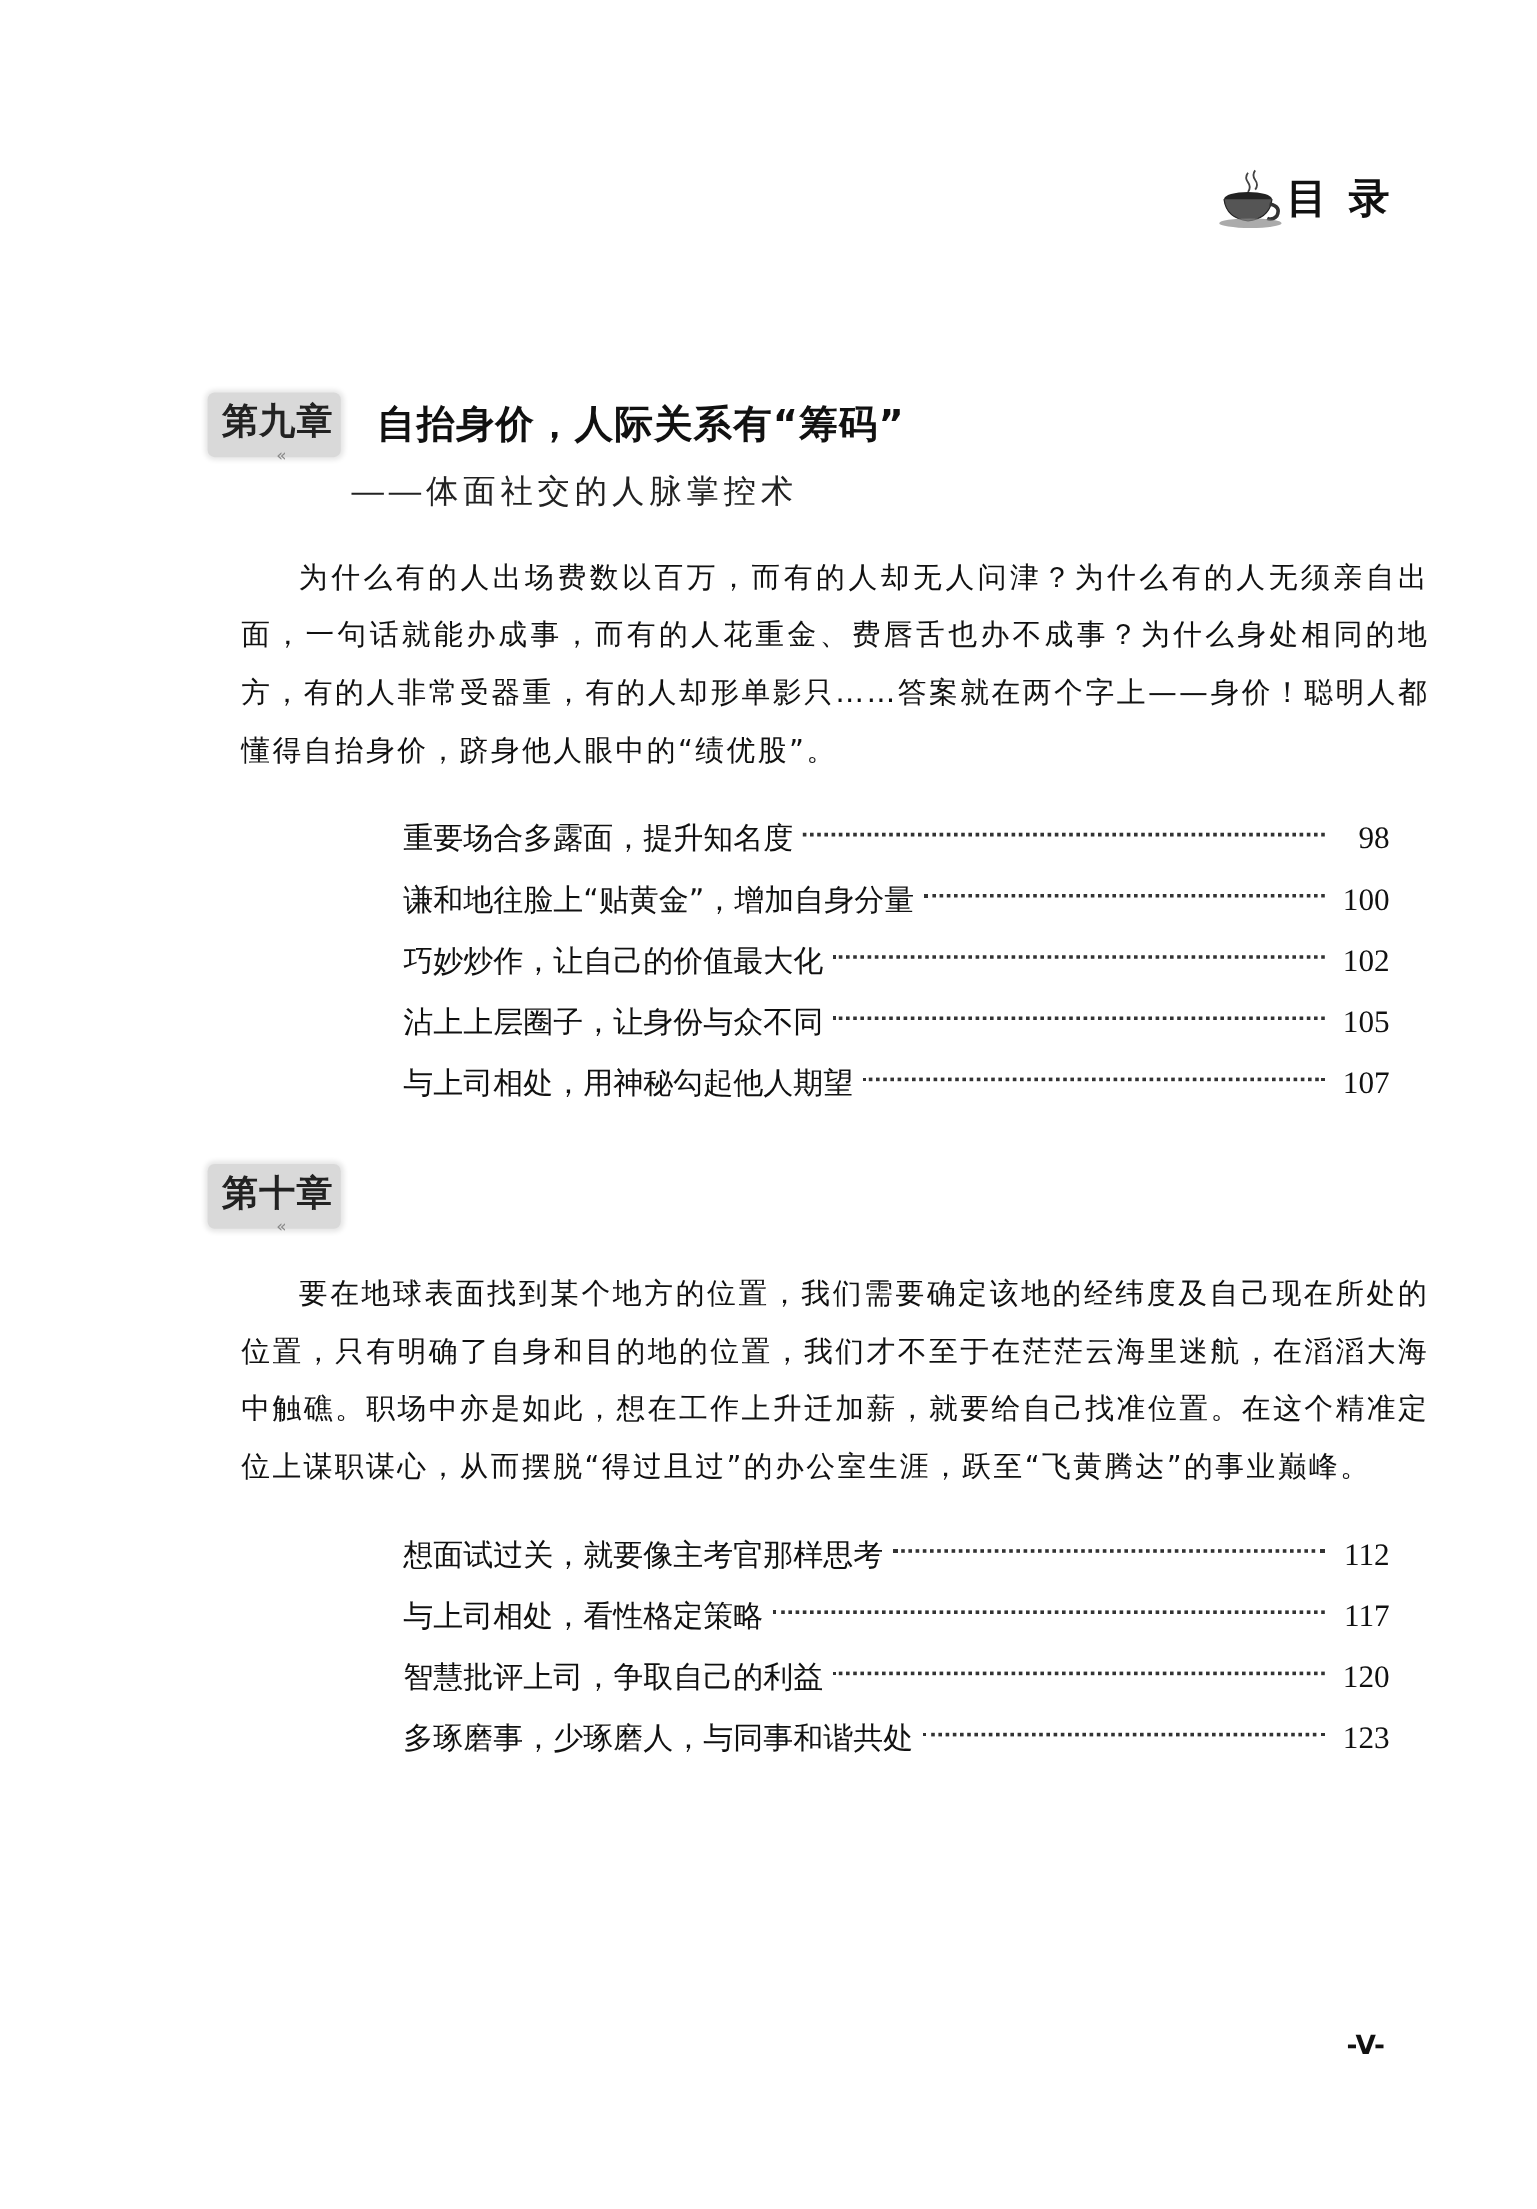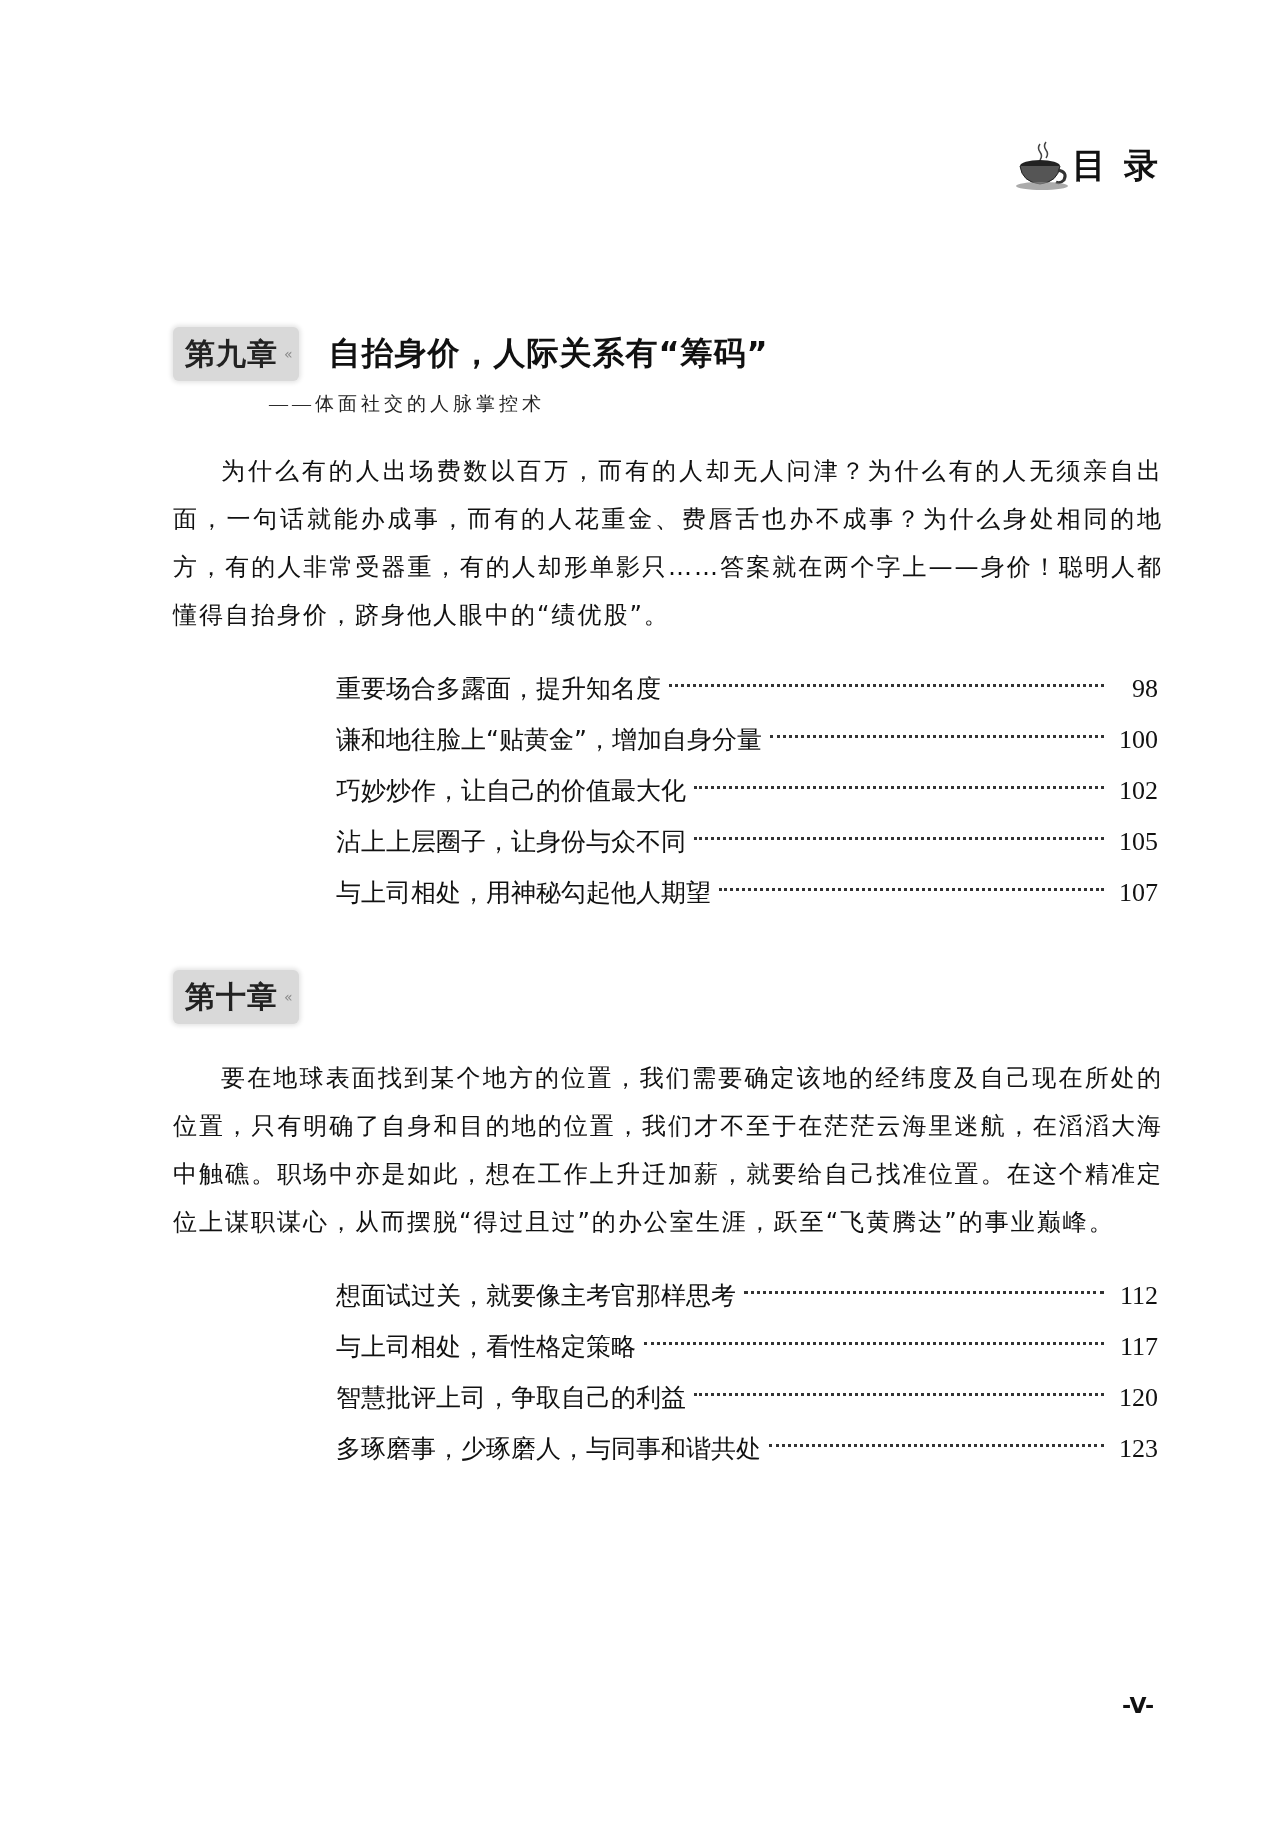--- a/index.html
+++ b/index.html
@@ -14,38 +14,40 @@
     .header-title {
       font-family:"DejaVu Sans", sans-serif; font-weight:bold; font-size:34px;
       letter-spacing:18px; color:#111;
     }
     .chapter { position:absolute; left:173px; }
     .ch-head { display:flex; align-items:center; }
     .ch-label {
       display:inline-flex; align-items:center; background:#d9d9d9;
       border-radius:6px; padding:4px 6px 4px 12px; height:46px;
       box-shadow: 0 0 4px 2px #e6e6e6;
+      flex-direction: column;
     }
     .ch-label-text {
       font-family:"DejaVu Sans", sans-serif; font-weight:bold; font-size:30px; color:#222;
       letter-spacing:1px;
     }
     .ch-chevron { font-size:14px; color:#888; margin-left:6px; font-family:"DejaVu Sans", sans-serif; }
     .ch-title {
       font-family:"DejaVu Sans", sans-serif; font-weight:bold; font-size:32px; color:#111;
       margin-left:30px; letter-spacing:1px;text-align:center;
     }
     .ch-sub {
-      margin-left:96px; margin-top:10px; font-size:19px; color:#222; letter-spacing:4px;
-      font-family:Liberation Serif, serif;
+      margin-left:120px; margin-top:10px; font-size:27px; color:#222; letter-spacing:4px;
+      font-family:Liberation Sans, sans-serif;
     }
     .intro {
       margin-top:30px; width:990px; font-size:24px; line-height:48px; color:#111;
       text-indent:48px; letter-spacing:2px; text-align:justify;
       font-family:"DejaVu Sans", sans-serif;
+      margin-left:28px;
     }
     .toc { margin-top:20px; margin-left:163px; width:822px; }
     .toc-row {
       display:flex; align-items:center; height:51px; font-size:25px;
       font-family:"DejaVu Serif", serif;
     }
     .toc-title { white-space:nowrap; font-family:"DejaVu Sans", sans-serif; }
     .toc-dots {
       flex:1; border-bottom:3px dotted #333; margin:0 14px 6px 8px; height:0;
     }

